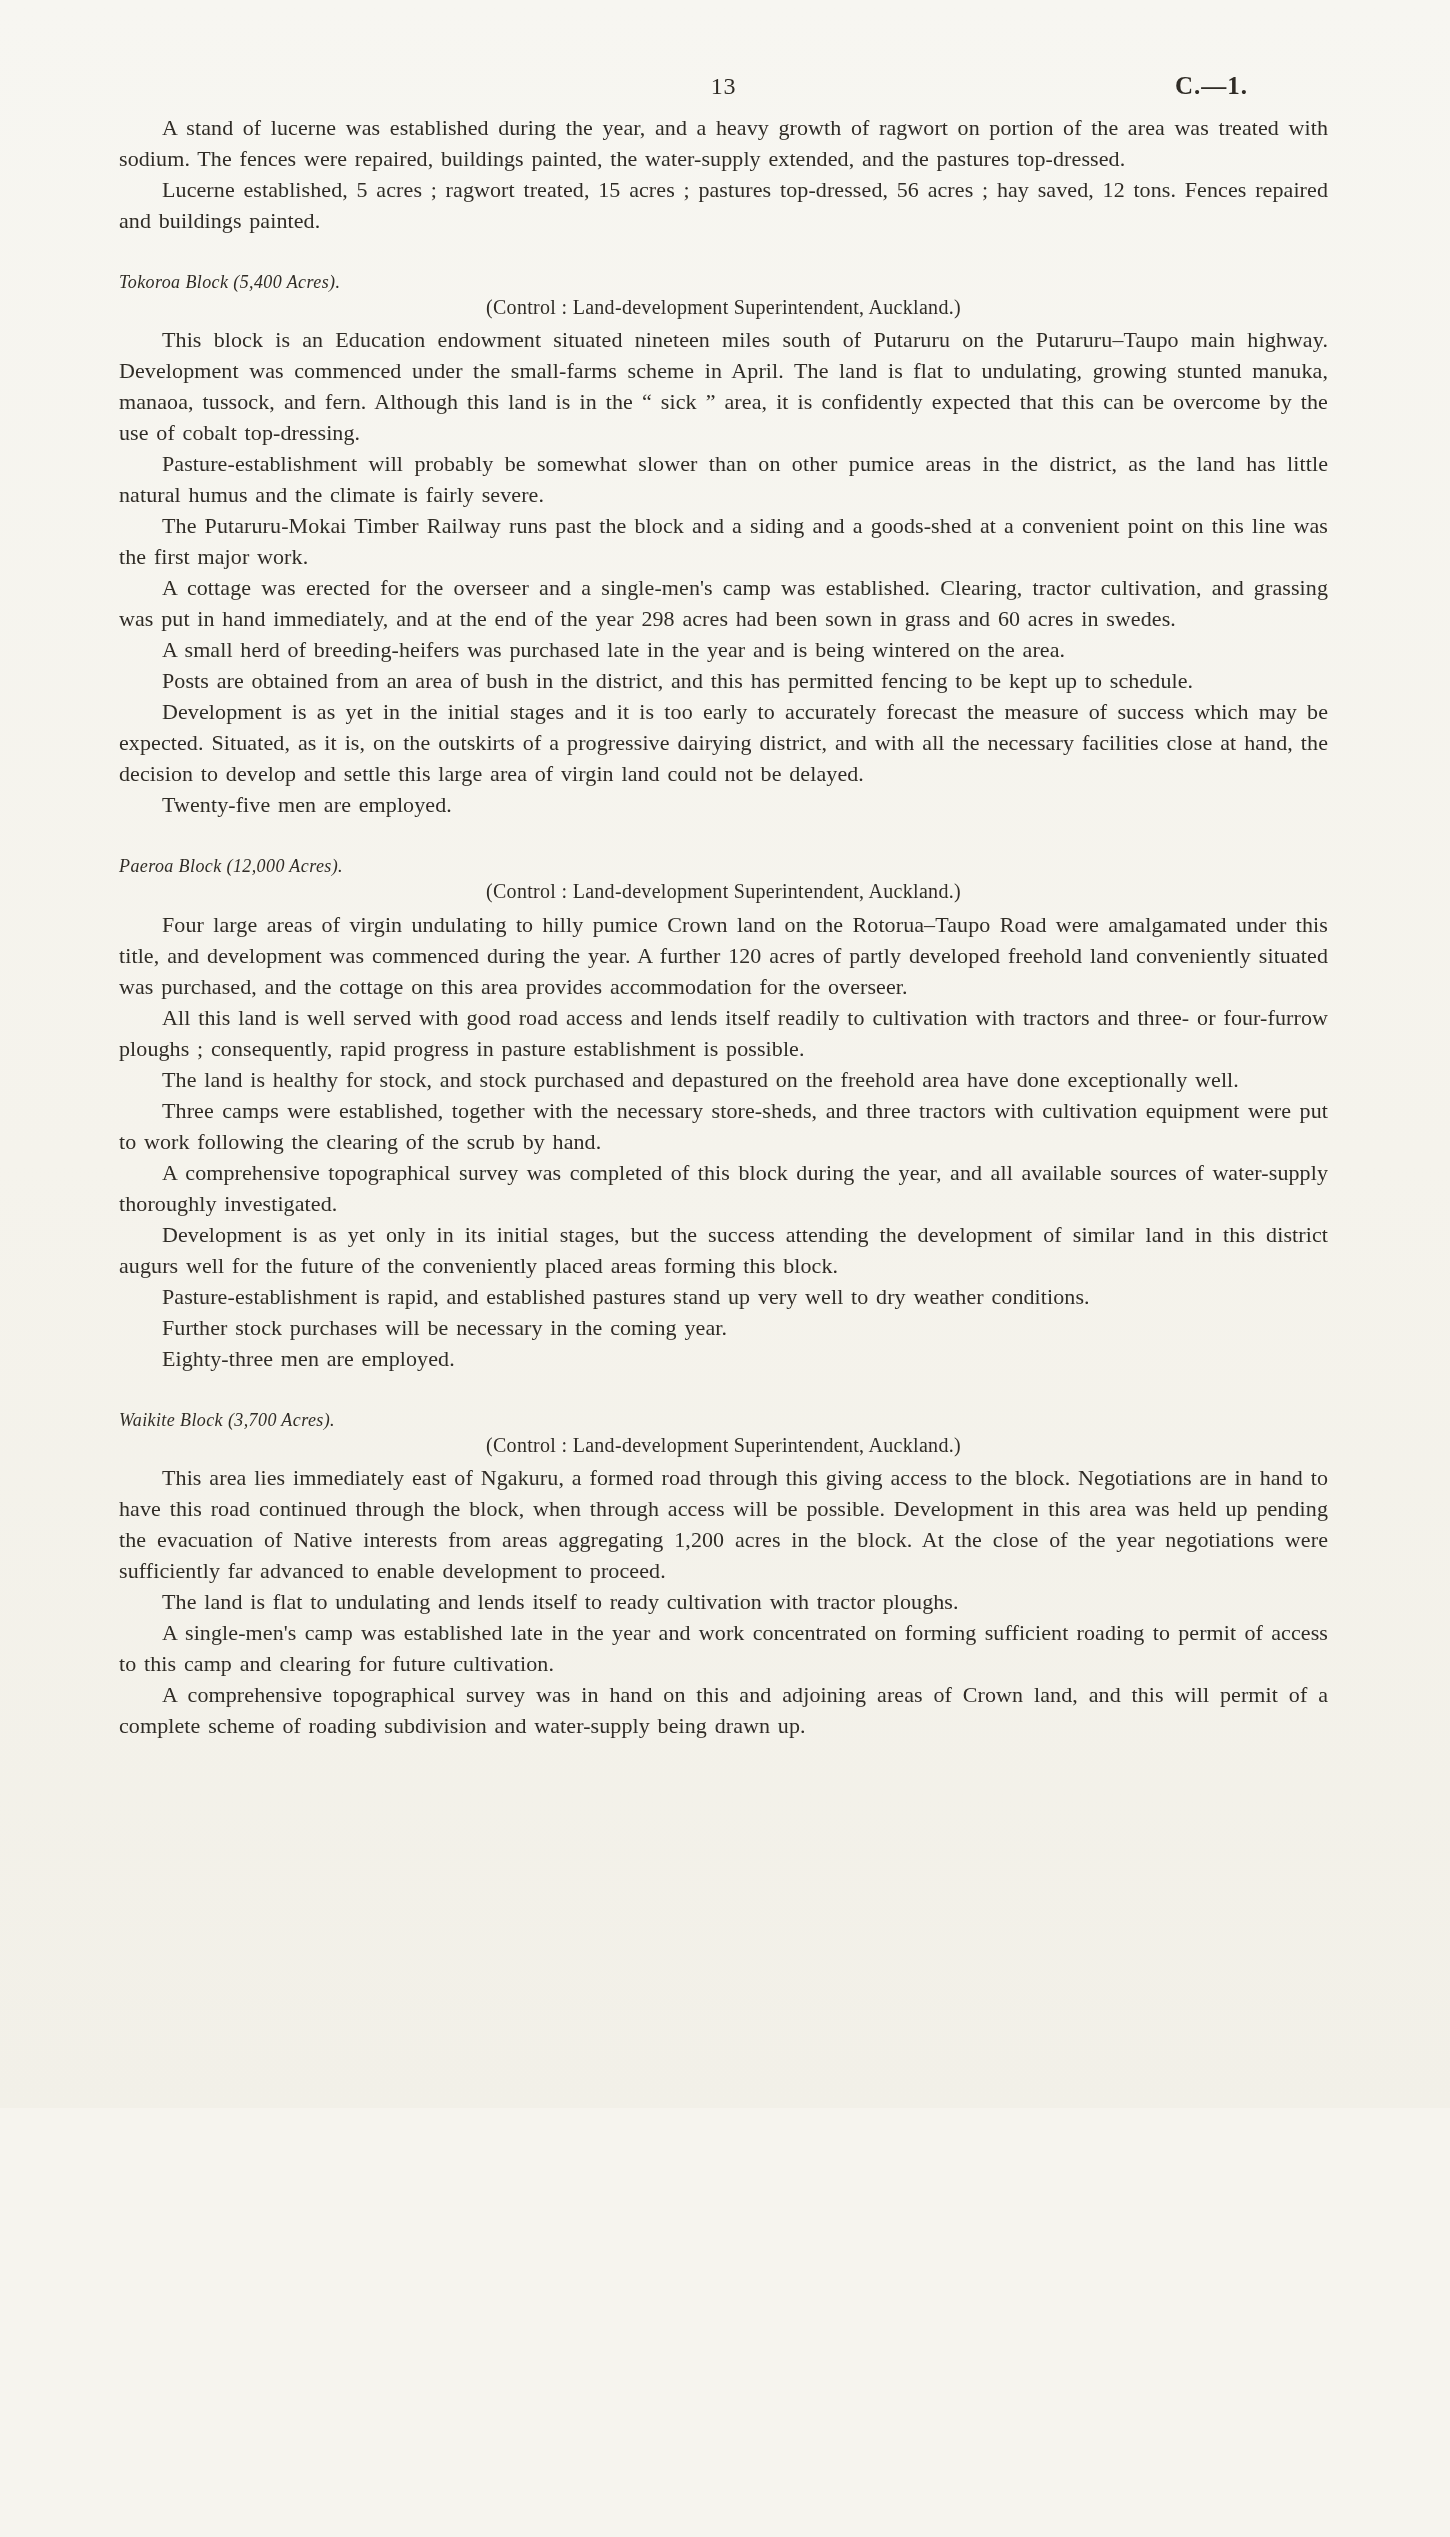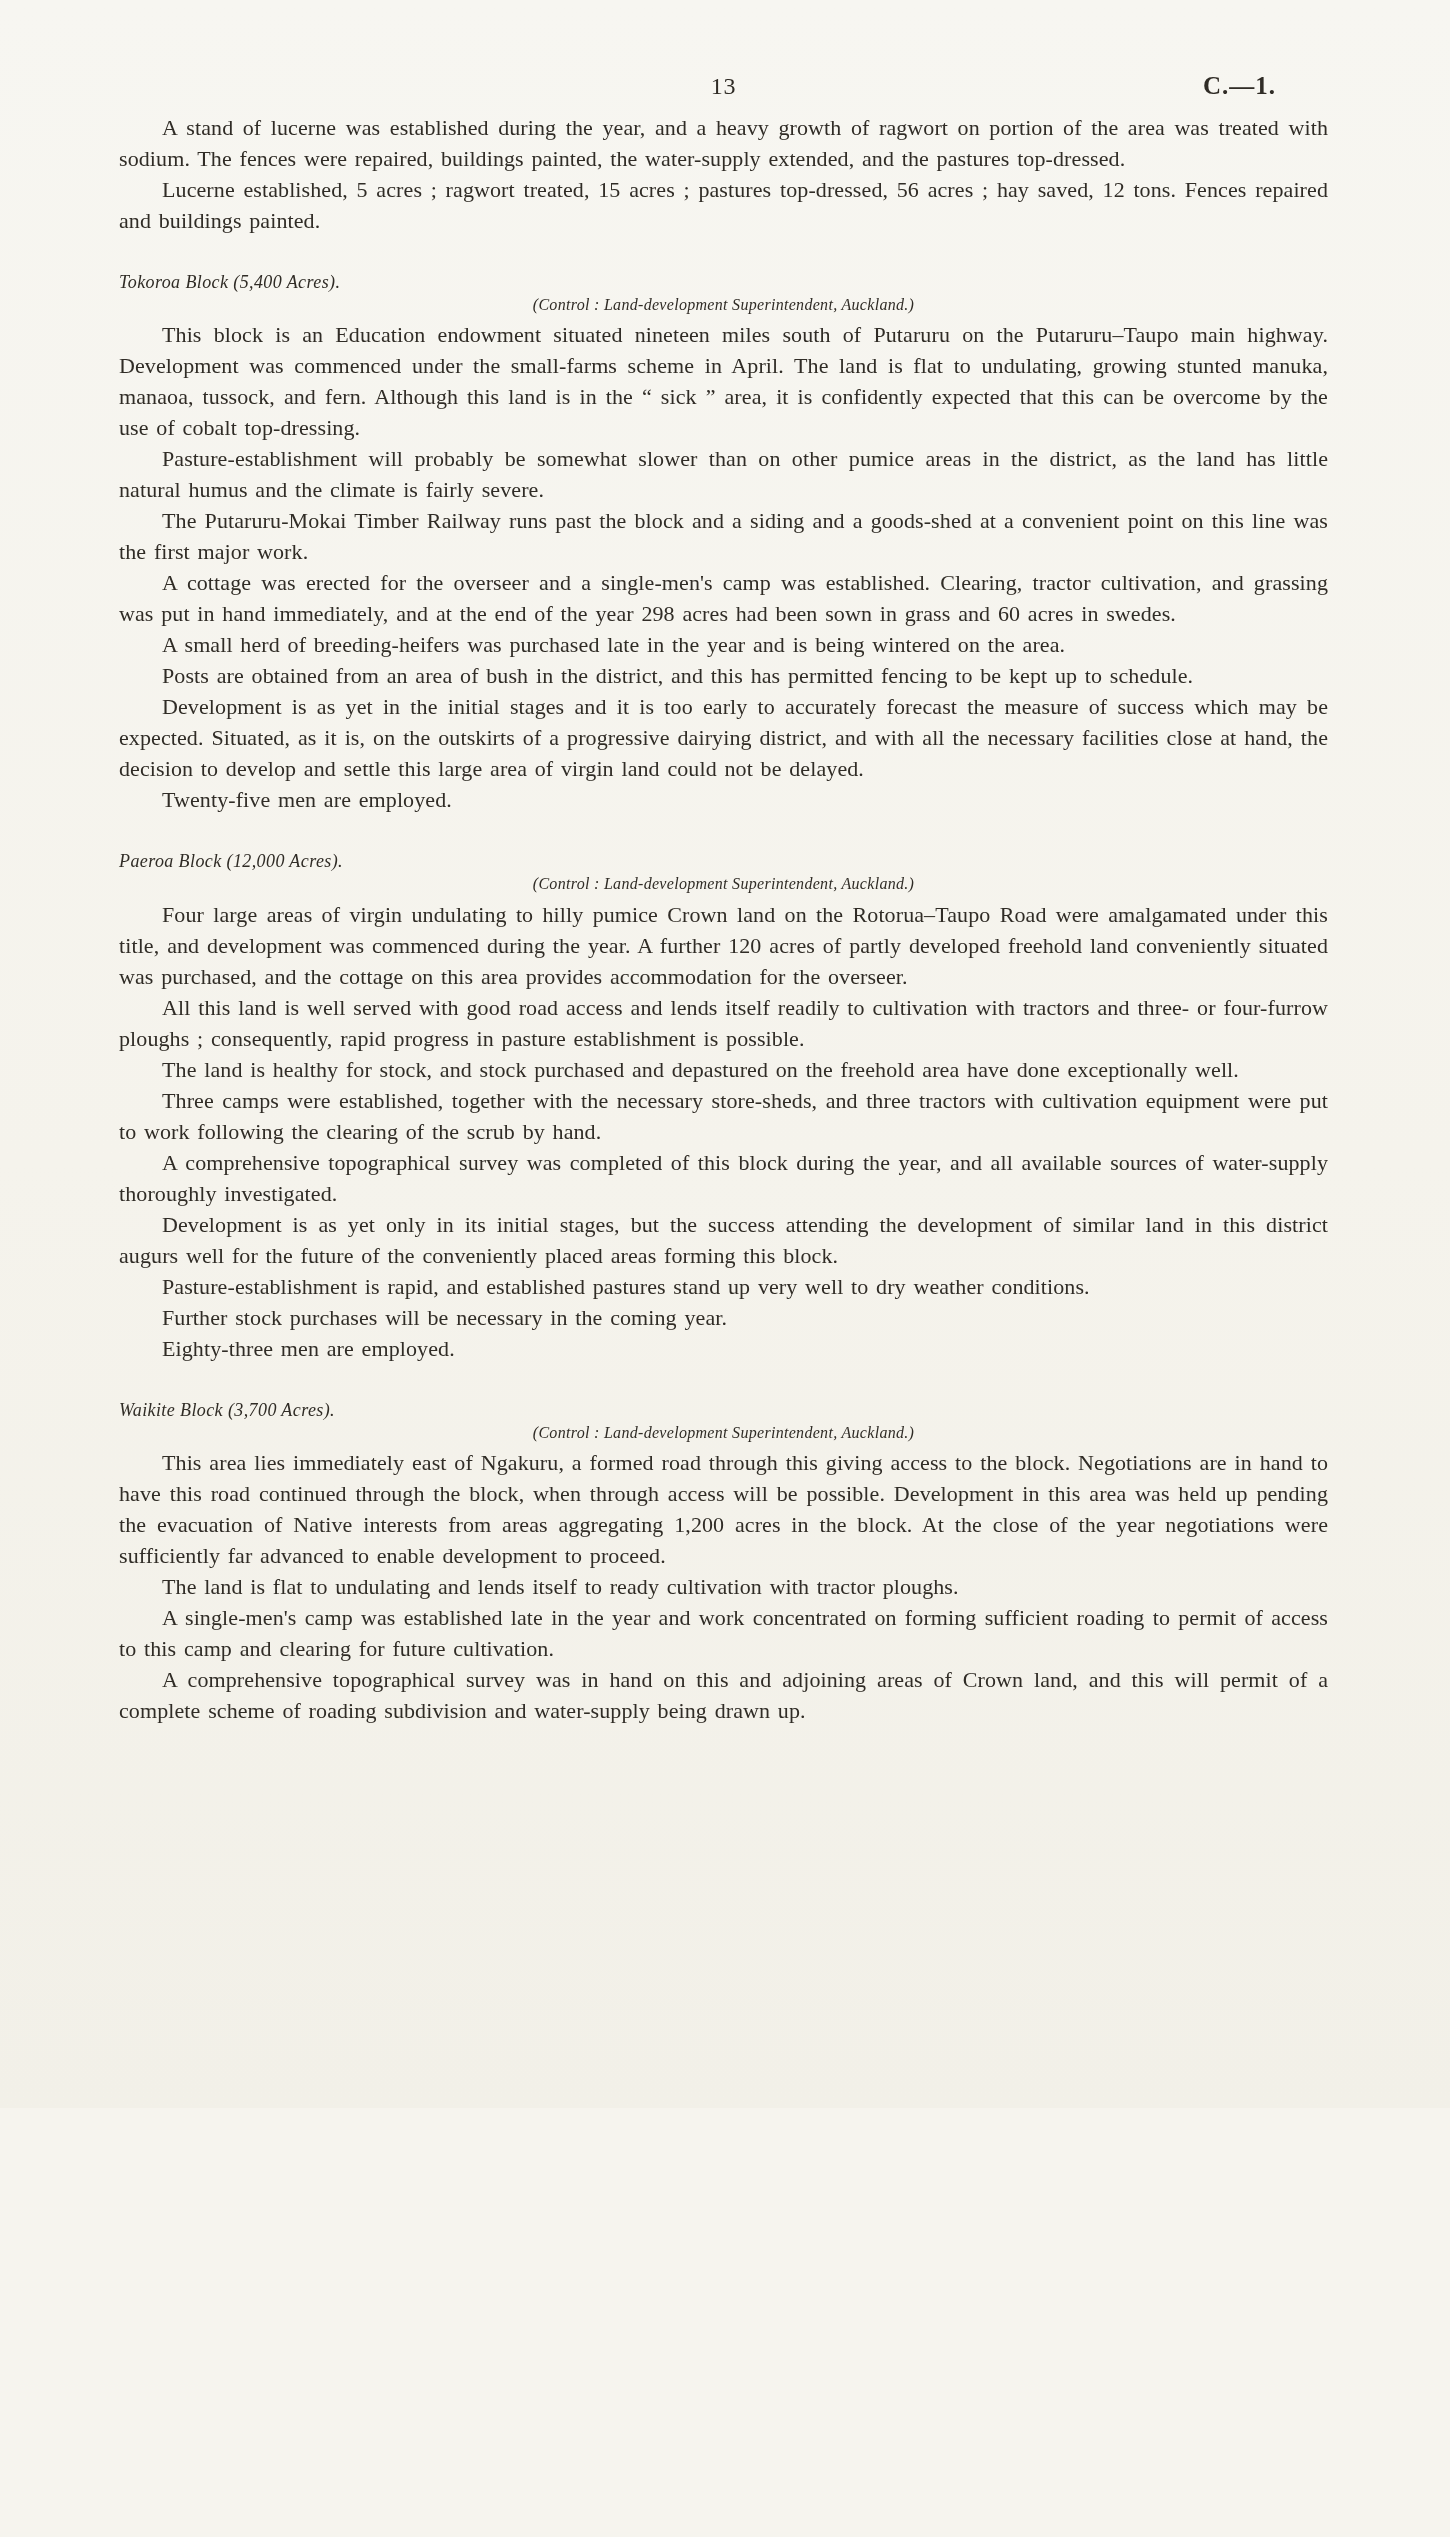--- a/index.html
+++ b/index.html
@@ -27,21 +27,21 @@
   }
   .page-number {
     position: absolute;
     left: 0; right: 0;
     text-align: center;
     font-size: 24px;
     letter-spacing: 0.7px;
   }
   .doc-ref {
     position: absolute;
-    right: 52px;
+    right: 80px;
     top: -1.4px;
     font-size: 25px;
     font-weight: bold;
     letter-spacing: 1px;
   }
   .body-text {
     margin: 0;
     font-size: 22px;
     line-height: 31px;
     text-align: justify;
@@ -55,24 +55,23 @@
   .section-title {
     margin: 0 0 2.8px 0;
     font-size: 18px;
     font-style: italic;
     font-weight: normal;
     text-align: left;
     letter-spacing: 0.4px;
   }
   .control-line {
     margin: 0 0 5.6px 0;
-    font-size: 16px;
+    font-size: 20px;
     text-align: center;
     letter-spacing: 0.3px;
-    font-style: italic;
   }
 </style>
 </head>
 <body>
 
 <div class="page">
 
   <div class="page-header">
     <div class="page-number">13</div>
     <div class="doc-ref">C.—1.</div>

